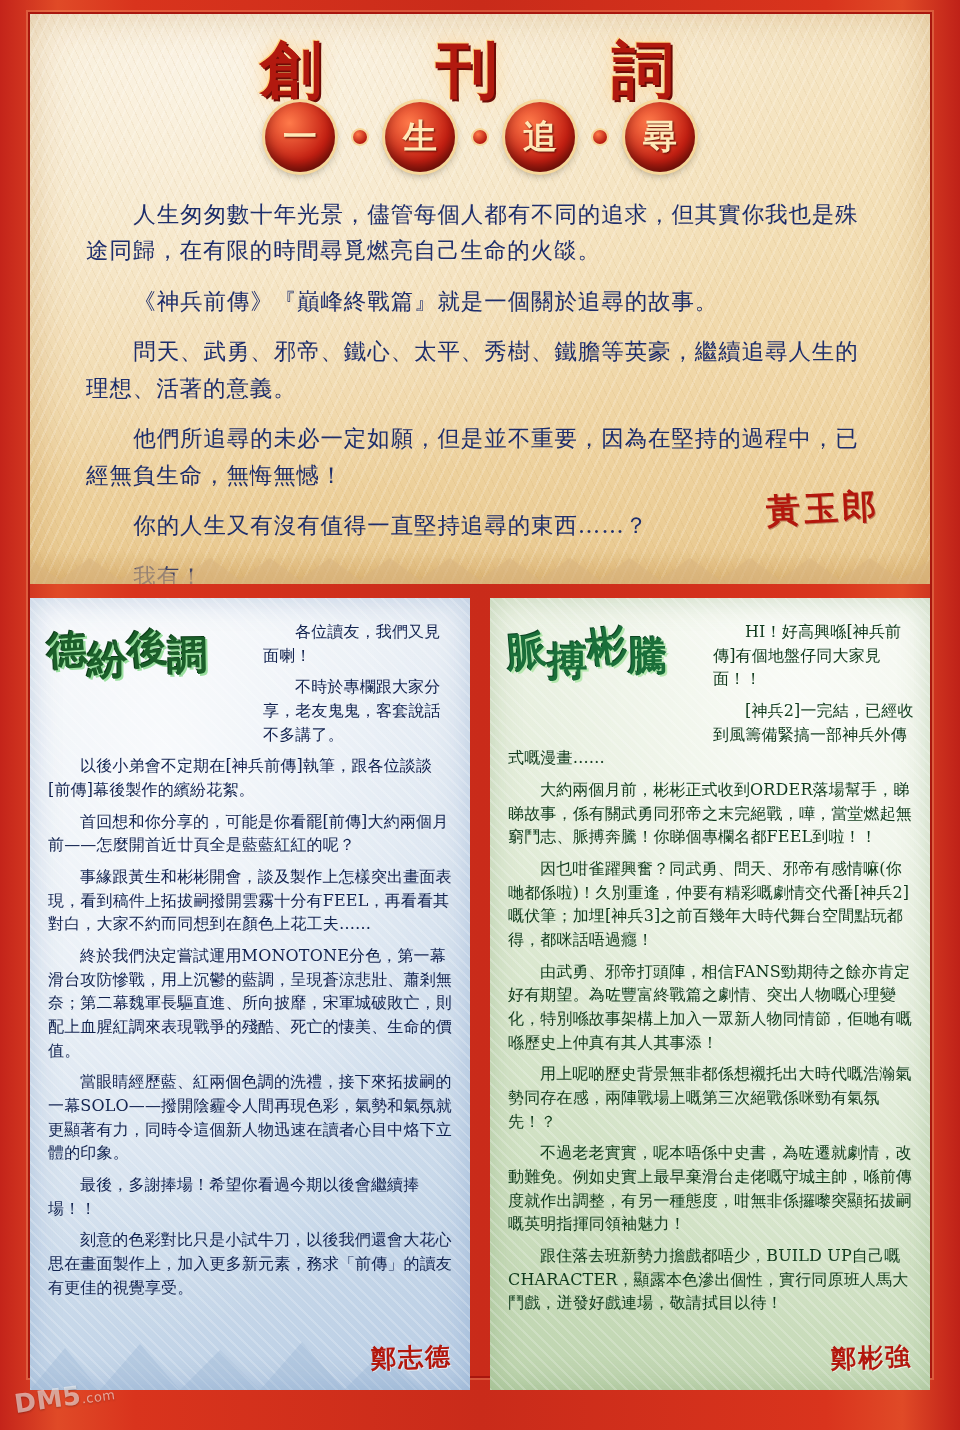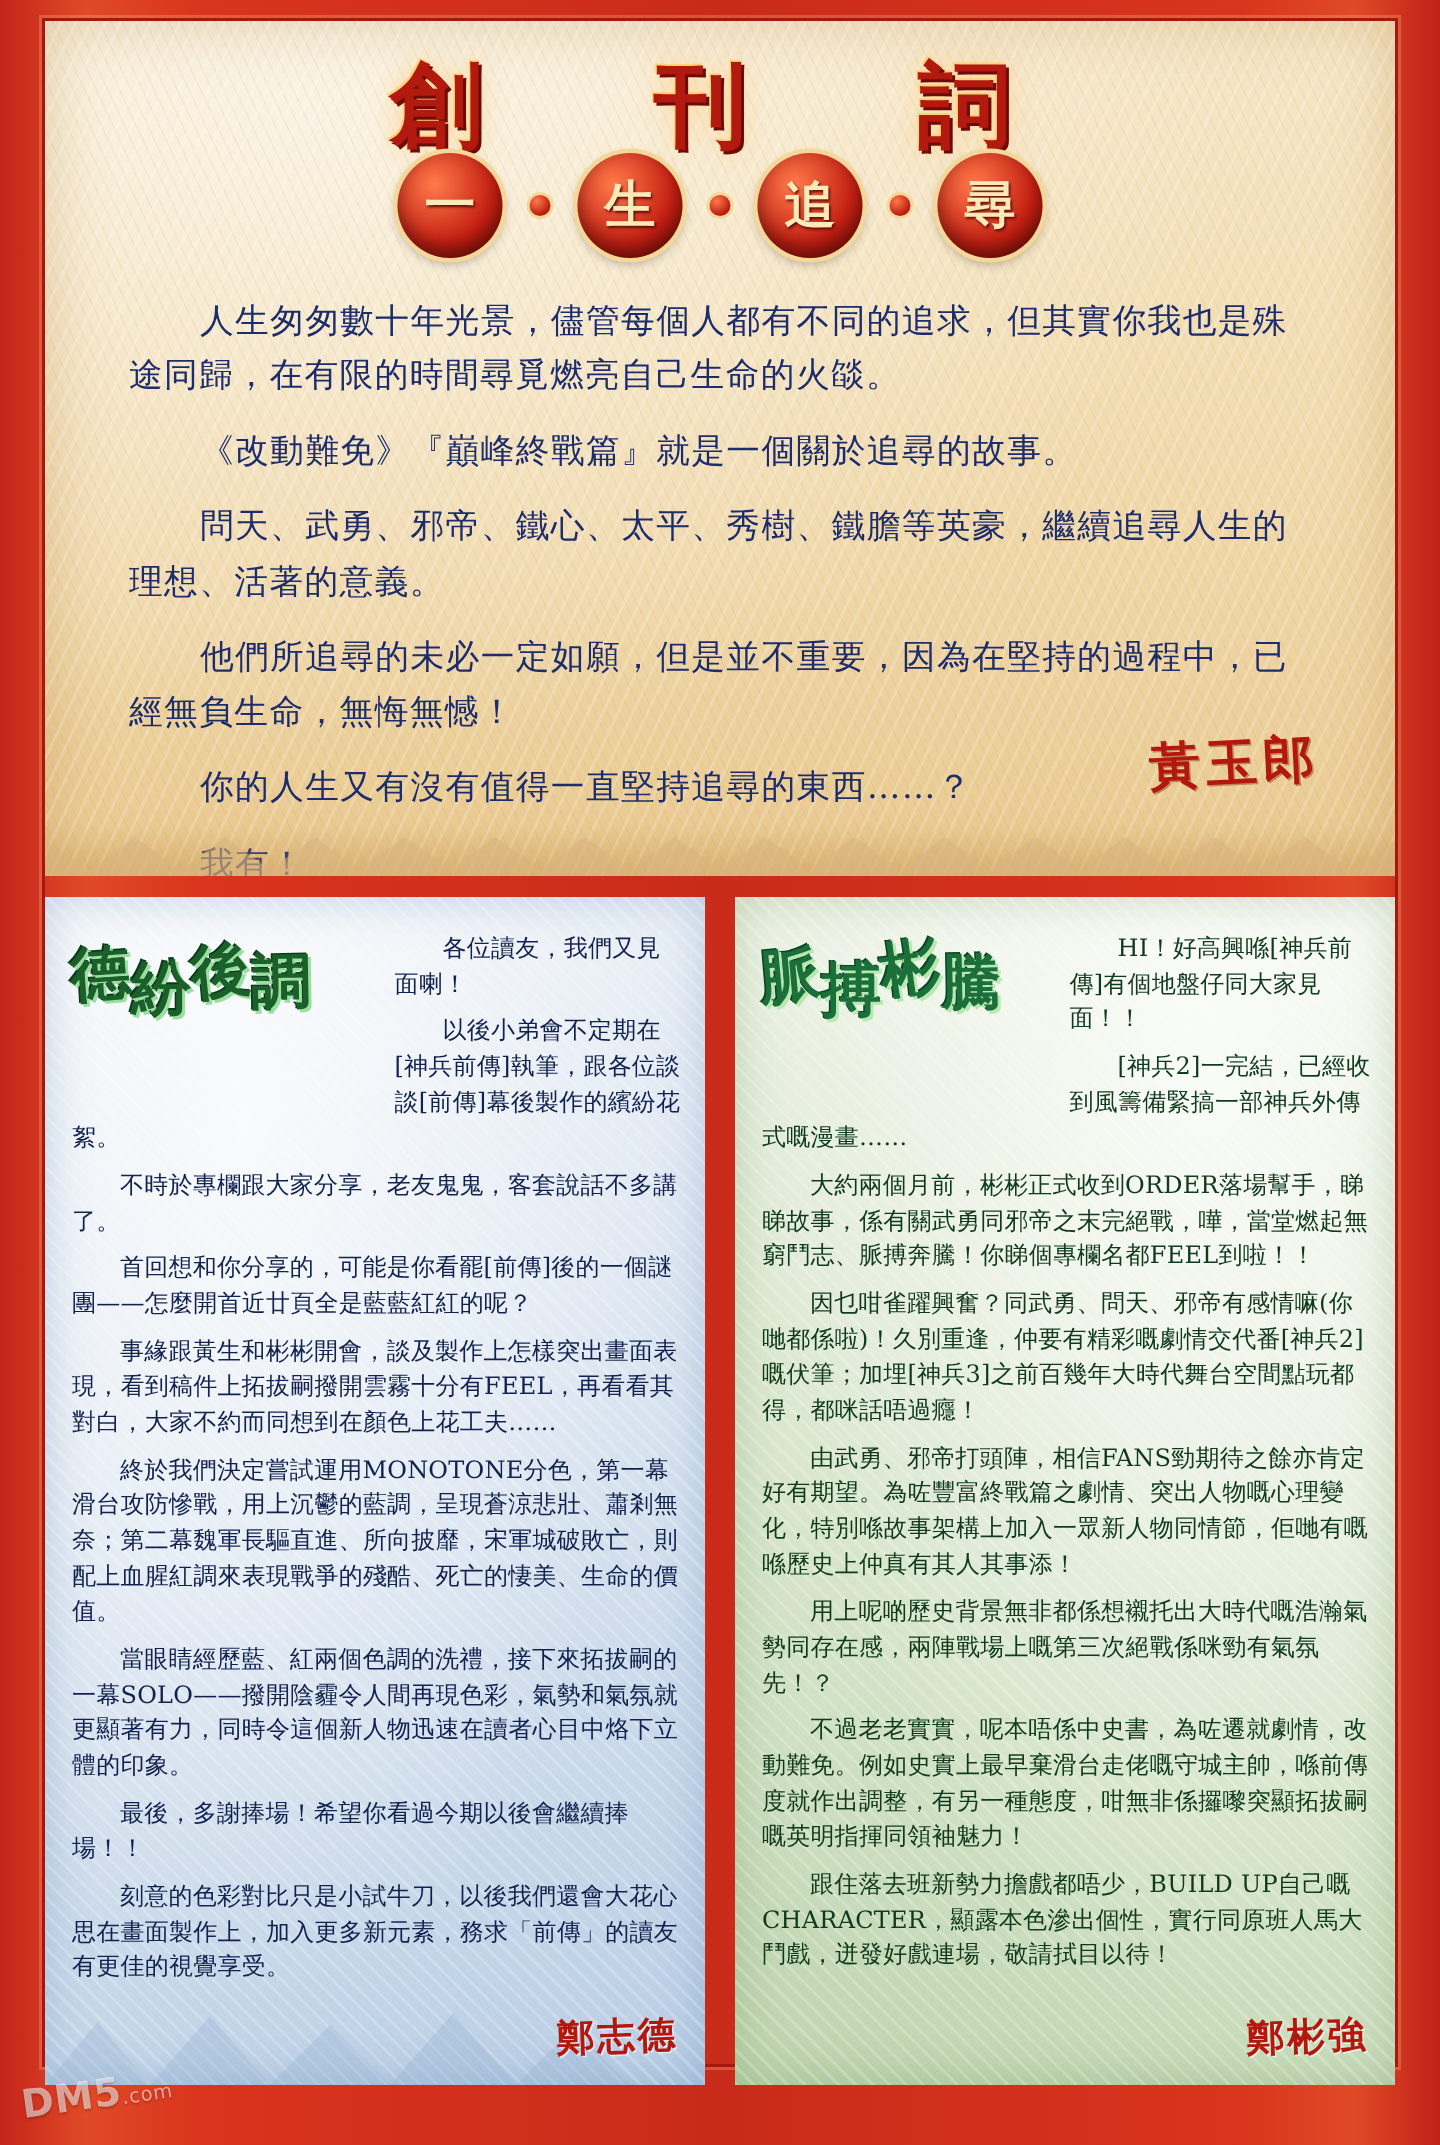--- a/index.html
+++ b/index.html
@@ -197,21 +197,21 @@
       <div class="dot"></div>
       <div class="orb">生</div>
       <div class="dot"></div>
       <div class="orb">追</div>
       <div class="dot"></div>
       <div class="orb">尋</div>
     </div>
 
     <div class="editorial">
       <p>人生匆匆數十年光景，儘管每個人都有不同的追求，但其實你我也是殊途同歸，在有限的時間尋覓燃亮自己生命的火燄。</p>
-      <p>《改動難免》『巔峰終戰篇』就是一個關於追尋的故事。</p>
+      <p>《神兵前傳》『巔峰終戰篇』就是一個關於追尋的故事。</p>
       <p>問天、武勇、邪帝、鐵心、太平、秀樹、鐵膽等英豪，繼續追尋人生的理想、活著的意義。</p>
       <p>他們所追尋的未必一定如願，但是並不重要，因為在堅持的過程中，已經無負生命，無悔無憾！</p>
       <p>你的人生又有沒有值得一直堅持追尋的東西……？</p>
       <p>我有！</p>
 
     </div>
 
     <div class="signature">黃玉郎</div>
 
     <div class="saw">
@@ -222,23 +222,23 @@
   </div>
 
   <div class="col col-left">
     <div class="col-logo logo-left">
       <span class="ch">德</span><span class="ch">紛</span><span class="ch">後</span><span class="ch">調</span>
     </div>
 
     <div class="col-body">
       <div class="wrap-spacer"></div>
       <p>各位讀友，我們又見面喇！</p>
+      <p>不時於專欄跟大家分享，老友鬼鬼，客套說話不多講了。</p>
       <p>以後小弟會不定期在[神兵前傳]執筆，跟各位談談[前傳]幕後製作的繽紛花絮。</p>
-      <p>不時於專欄跟大家分享，老友鬼鬼，客套說話不多講了。</p>
-      <p>首回想和你分享的，可能是你看罷[前傳]後的一個謎團——怎麼開首近廿頁全是藍藍紅紅的呢？</p>
+      <p>首回想和你分享的，可能是你看罷[前傳]大約兩個月前——怎麼開首近廿頁全是藍藍紅紅的呢？</p>
       <p>事緣跟黃生和彬彬開會，談及製作上怎樣突出畫面表現，看到稿件上拓拔嗣撥開雲霧十分有FEEL，再看看其對白，大家不約而同想到在顏色上花工夫……</p>
       <p>終於我們決定嘗試運用MONOTONE分色，第一幕滑台攻防慘戰，用上沉鬱的藍調，呈現蒼涼悲壯、蕭剎無奈；第二幕魏軍長驅直進、所向披靡，宋軍城破敗亡，則配上血腥紅調來表現戰爭的殘酷、死亡的悽美、生命的價值。</p>
       <p>當眼睛經歷藍、紅兩個色調的洗禮，接下來拓拔嗣的一幕SOLO——撥開陰霾令人間再現色彩，氣勢和氣氛就更顯著有力，同時令這個新人物迅速在讀者心目中烙下立體的印象。</p>
       <p>最後，多謝捧場！希望你看過今期以後會繼續捧場！！</p>
       <p>刻意的色彩對比只是小試牛刀，以後我們還會大花心思在畫面製作上，加入更多新元素，務求「前傳」的讀友有更佳的視覺享受。</p>
     </div>
 
     <div class="col-mountains">
       <svg viewBox="0 0 440 60" preserveAspectRatio="none" aria-hidden="true">
         <polygon fill="#9bb6d4" opacity="0.75" points="0,60 35,18 70,60"></polygon>

